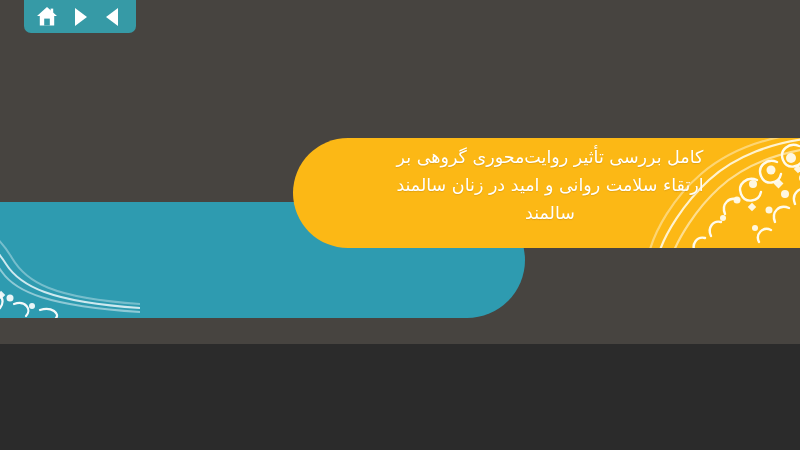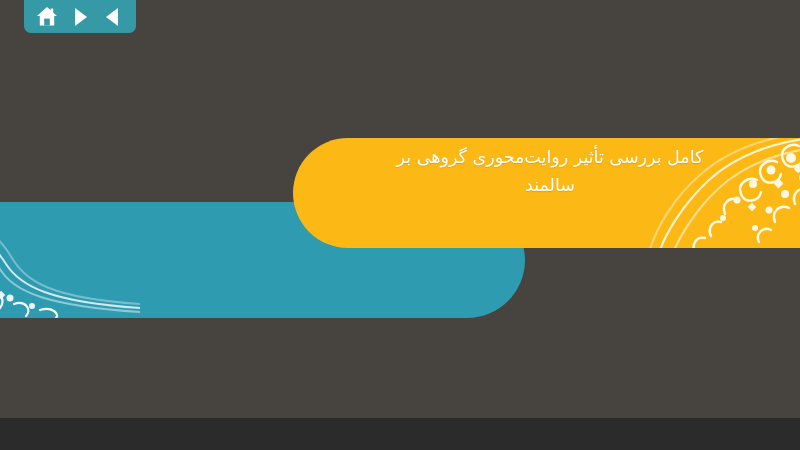--- a/index.html
+++ b/index.html
@@ -4,21 +4,21 @@
 <title>Presentation Slide</title>
 <style>
   html, body {
     margin: 0;
     padding: 0;
     background: #2b2b2b;
   }
   #slide {
     position: relative;
     width: 800px;
-    height: 418px;
+    height: 344px;
     overflow: hidden;
     background: #474440;
     font-family: "DejaVu Sans", sans-serif;
     text-decoration: underline;
   }
 
   
   #navbar {
     position: absolute;
     top: 0;
@@ -178,20 +178,21 @@
         <path d="M186 52 C 176 48, 168 56, 172 66"></path>
         <path d="M166 70 C 156 66, 148 74, 152 84"></path>
         <path d="M148 92 C 140 88, 132 96, 136 104"></path>
         <path d="M82 100 C 74 98, 68 106, 72 114"></path>
       </g>
     </svg>
   </div>
 
   <div id="title-block">
     <span class="tline">کامل بررسی تأثیر روایت‌محوری گروهی بر</span>
+    <span class="tline">ارتقاء سلامت روانی و امید در زنان سالمند</span>
     <span class="tline">سالمند</span>
   </div>
 
   <div id="navbar">
     <button class="nav-btn" aria-label="back">
       <svg width="18" height="20" viewBox="0 0 18 20">
         <polygon points="14,1 14,19 2,10" fill="#FFFFFF"></polygon>
       </svg>
     </button>
     <button class="nav-btn" aria-label="forward">

